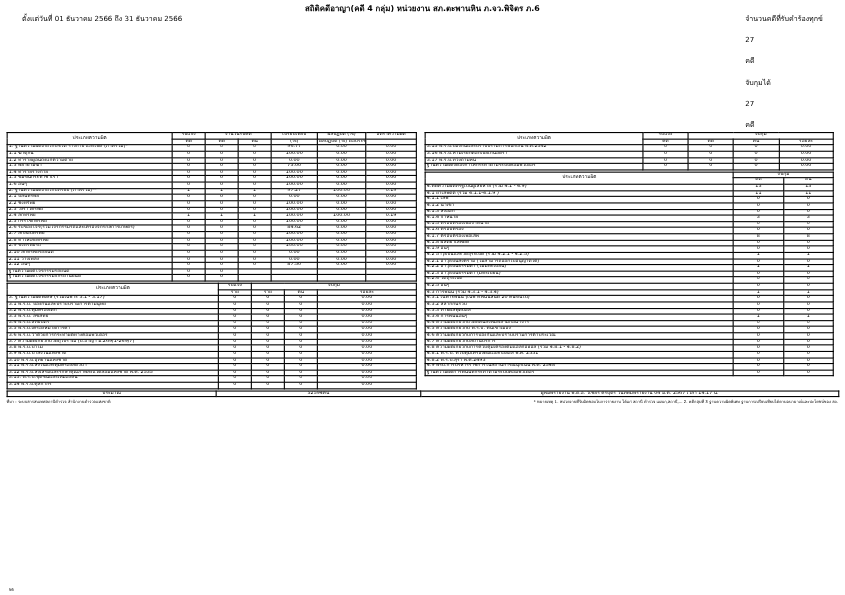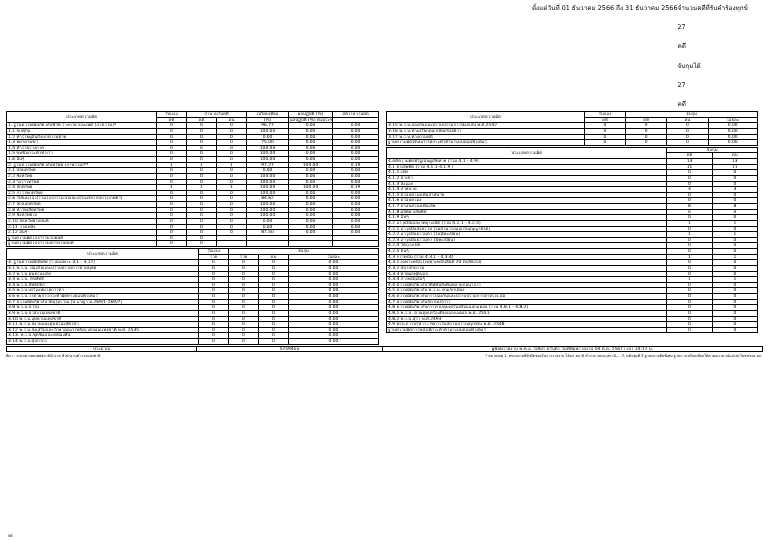--- a/index.html
+++ b/index.html
@@ -8,27 +8,28 @@
   .title{text-align:center;font-size:7.2px;font-weight:bold;line-height:1.25;}
   table{border-collapse:collapse;table-layout:fixed;}
   td,th{border:0.5px solid #000;font-size:4.4px;padding:0 1px;line-height:1.05;vertical-align:middle;overflow:hidden;white-space:nowrap;}
   .c{text-align:center;}
   .l{text-align:left;}
   .hdr{text-align:center;font-size:4.4px;}
   .lefttbl{width:372px;}
   .righttbl{width:372px;}
   .wrapflex{display:flex;gap:4px;align-items:flex-start;}
   .footnote{font-size:3.6px;line-height:1.3;}
-  .topline{display:flex;justify-content:flex-end;font-size:6.4px;padding:0 14px;}
+  .topline{display:flex;justify-content:space-between;font-size:6.4px;padding:0 14px;}
 </style>
 </head>
 <body>
 
 <div class="page">
 
+  <div class="title">สถิติคดีอาญา(คดี 4 กลุ่ม) หน่วยงาน สภ.ตะพานหิน ภ.จว.พิจิตร ภ.6</div>
 
   <div class="topline">
     <div>ตั้งแต่วันที่ 01 ธันวาคม 2566 ถึง 31 ธันวาคม 2566</div>
     <div style="display:flex;gap:10px;align-items:baseline;flex-direction:column;">
       <span>จำนวนคดีที่รับคำร้องทุกข์</span>
       <span>27</span>
       <span>คดี</span>
       <span>จับกุมได้</span>
       <span>27</span>
       <span>คดี</span>

